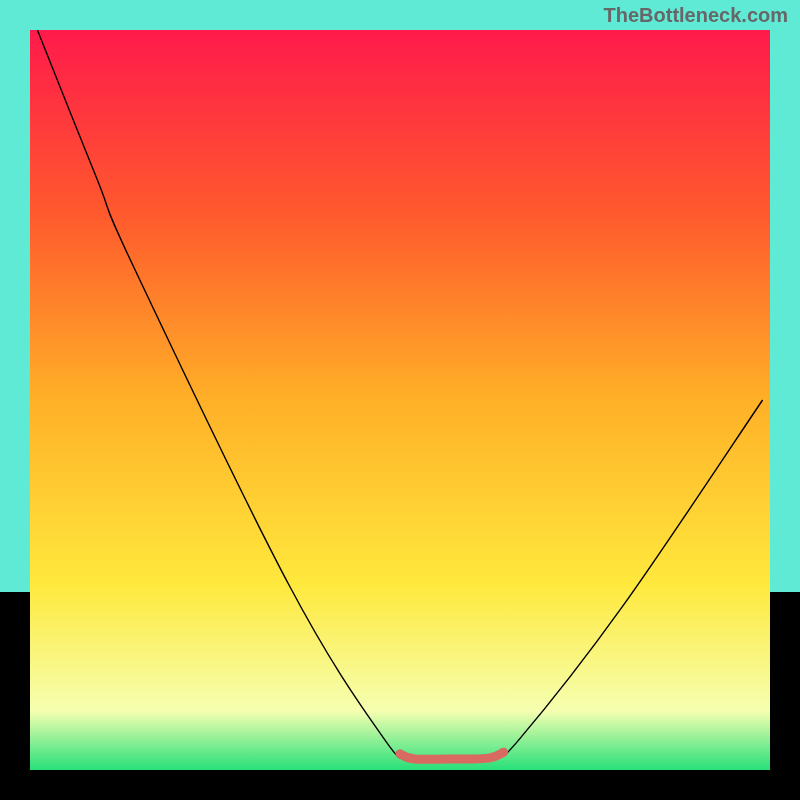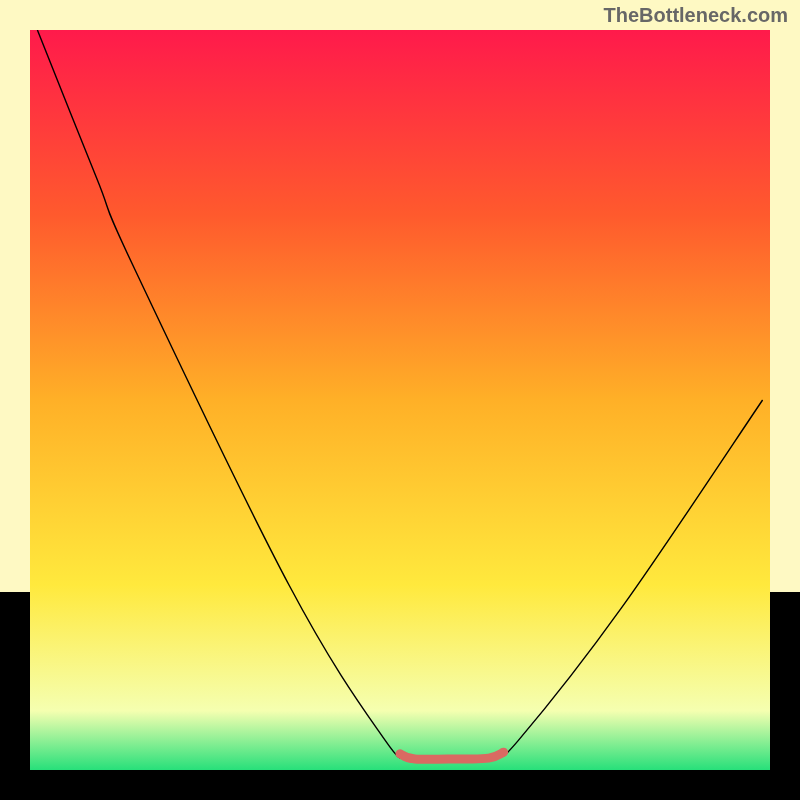--- a/index.html
+++ b/index.html
@@ -8,21 +8,21 @@
     width: 800px;
     height: 800px;
     background: #000;
     overflow: hidden;
     font-family: Arial, Helvetica, sans-serif;
   }
   .outer {
     position: relative;
     width: 800px;
     height: 592px;
-    background: #fef9c3;
+    background: #5eead4;
     text-decoration: underline;
   }
   .watermark {
     position: absolute;
     top: 4px;
     right: 12px;
     color: #676767;
     font-size: 20px;
     font-weight: 600;
     z-index: 10;

